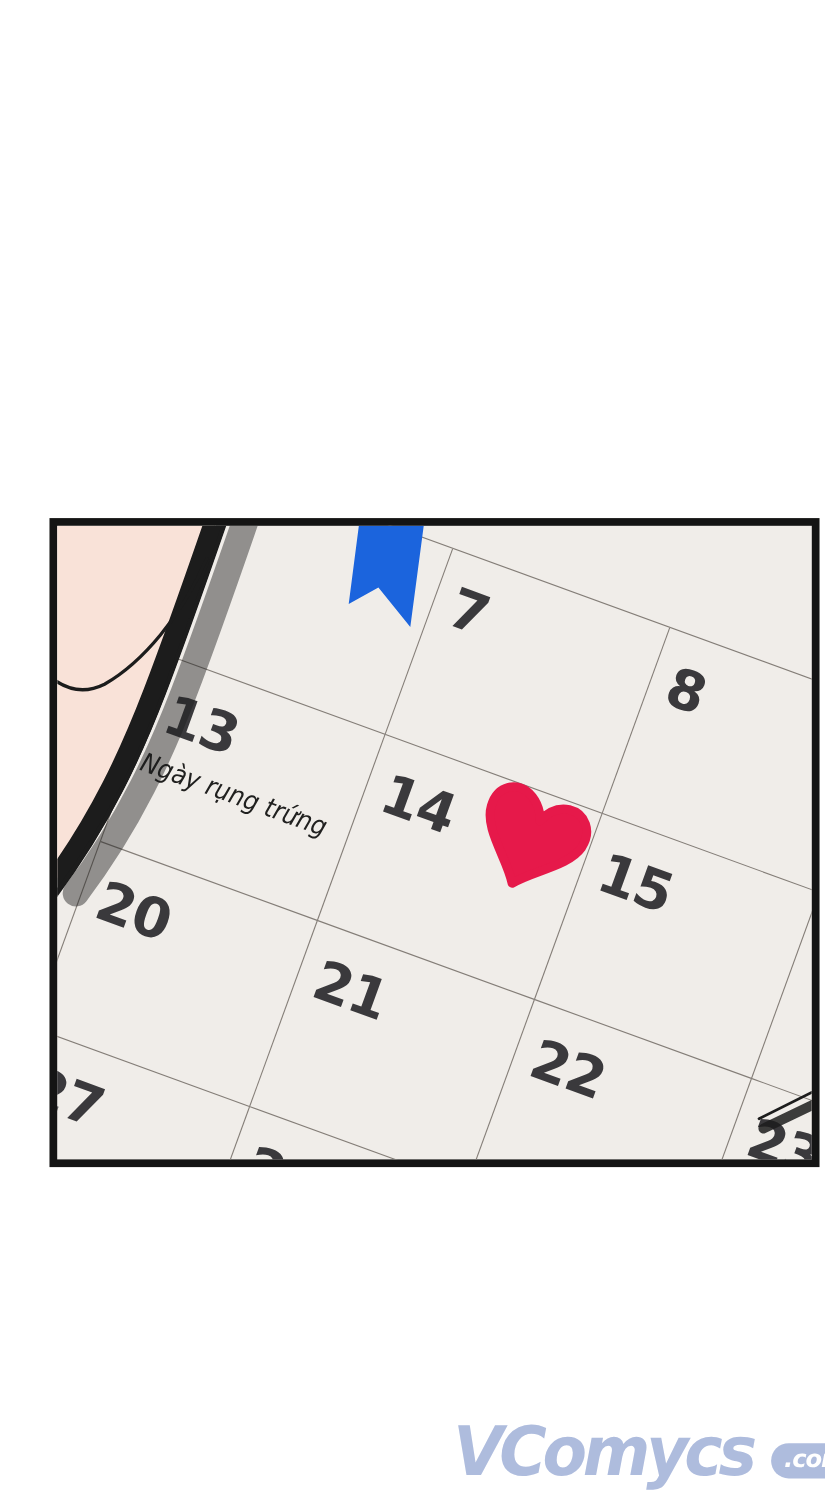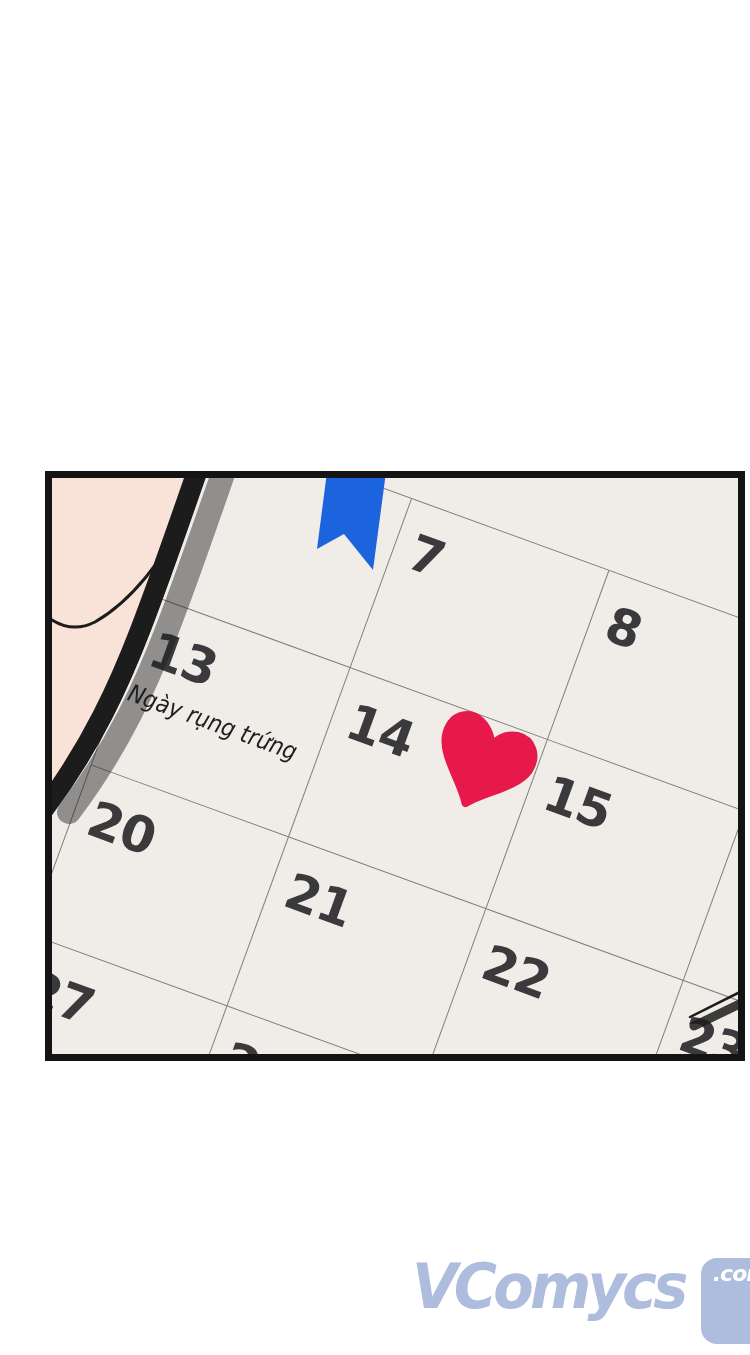--- a/index.html
+++ b/index.html
@@ -29,21 +29,21 @@
             transform:scaleX(.9);transform-origin:left center;white-space:nowrap;letter-spacing:0px;}
 
   
   #panel-art{position:absolute;left:0;top:0;width:686px;height:576px;z-index:5;}
   #cal-grid{z-index:1;}
   .ink{fill:none;stroke:#1c1c1c;stroke-linecap:round;}
   .heart-path{stroke:#e6194a;stroke-width:6;stroke-linejoin:round;}
 
   
   #watermark{position:absolute;left:412px;top:1258px;width:338px;height:92px;z-index:40;
-             display:flex;opacity:.92;}
+             display:flex;align-items:flex-end;opacity:.92;}
   #wm-name{font-size:62px;line-height:.95;font-style:italic;font-weight:700;color:#a8b7db;
            letter-spacing:-4px;transform:scaleX(.95);transform-origin:left bottom;}
   #wm-badge{margin-left:2px;margin-bottom:6px;background:#a8b7db;color:#ffffff;font-weight:700;font-style:italic;
             font-size:22px;padding:3px 12px 4px 12px;border-radius:16px;letter-spacing:-1px;}
 </style>
 </head>
 <body>
 
 <div id="stage">
 

